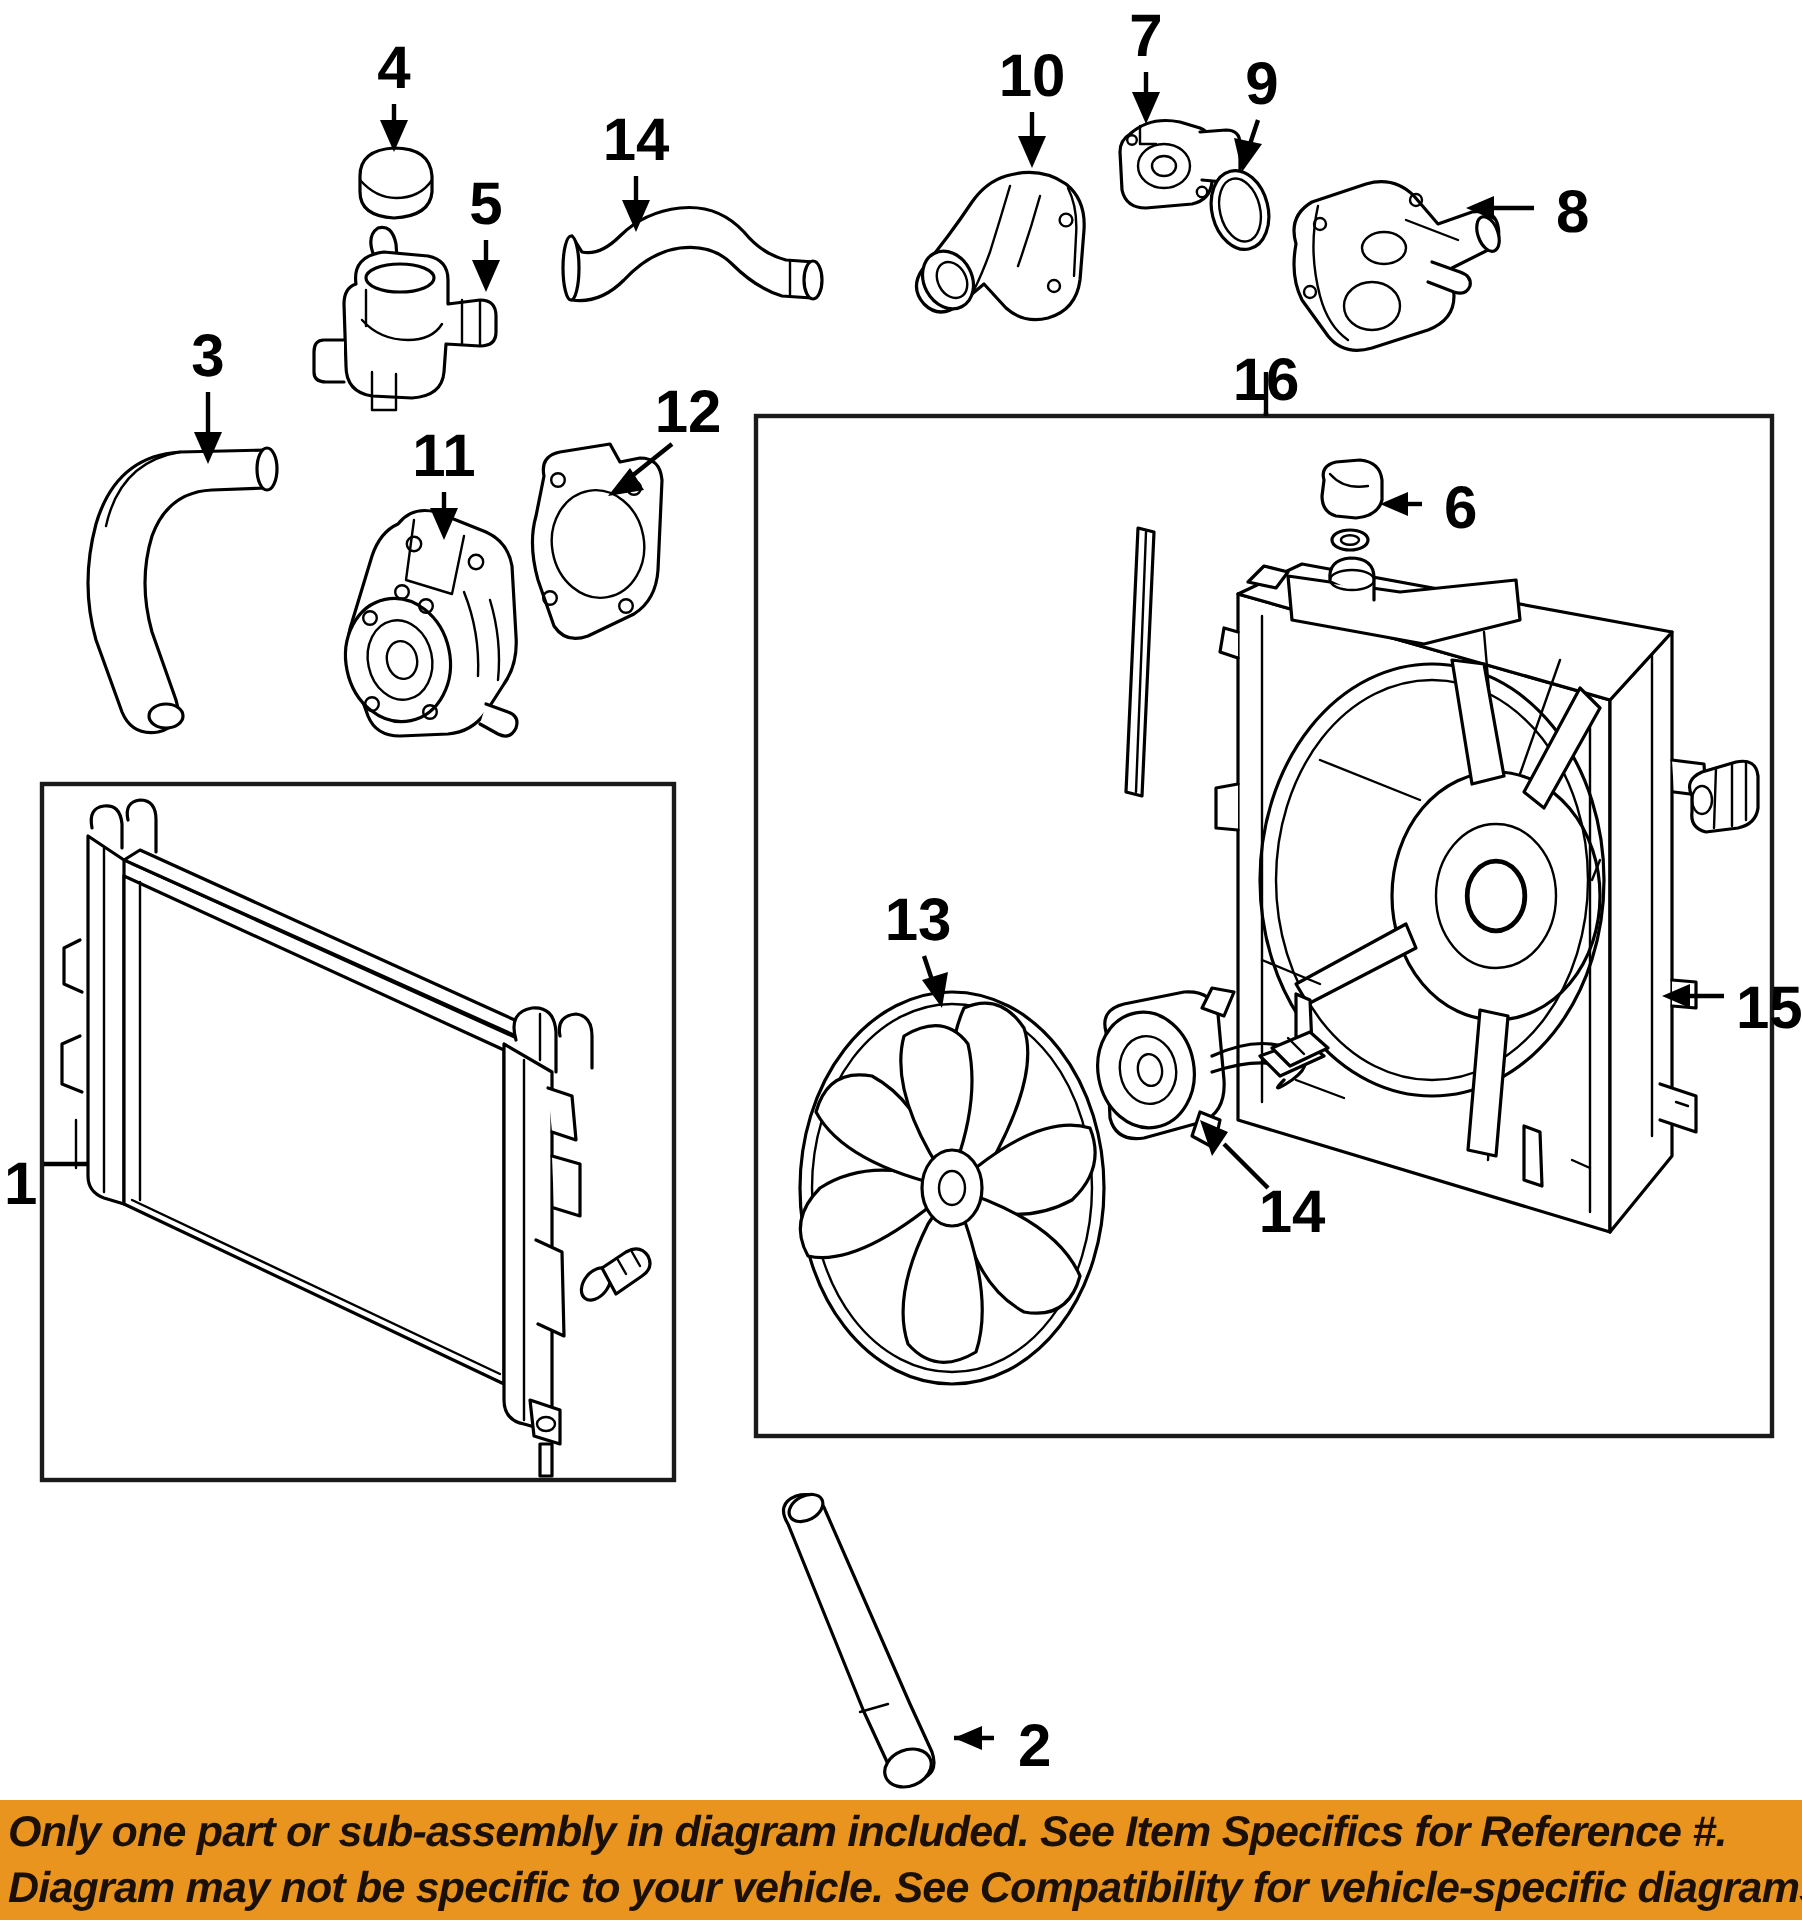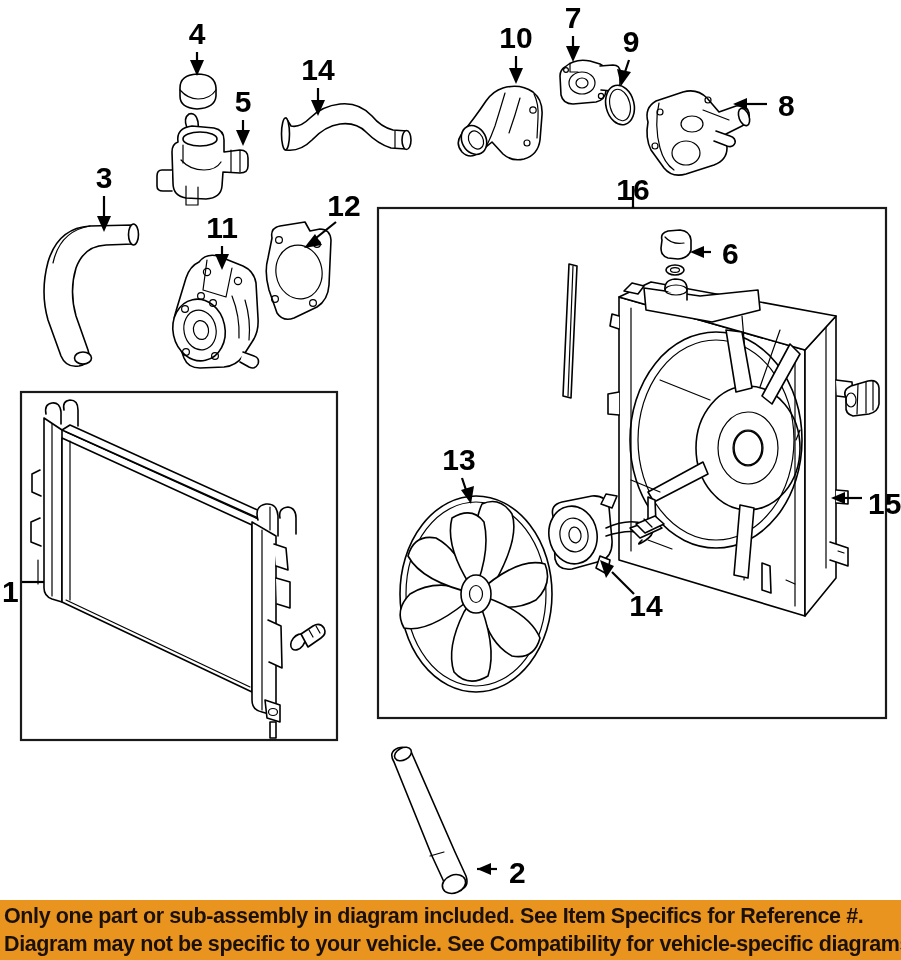--- a/index.html
+++ b/index.html
@@ -72,20 +72,21 @@
     left: 0;
     top: 900px;
     width: 901px;
     height: 60px;
     background: #e8941f;
     box-sizing: border-box;
     display: flex;
     flex-direction: column;
     justify-content: center;
     overflow: hidden;
+    font-style: italic;
   }
   #footer-banner .banner-line {
     color: #1a1008;
     font-family: "Liberation Sans", sans-serif;
     font-weight: bold;
     font-size: 21.5px;
     line-height: 28px;
     white-space: nowrap;
     padding-left: 4px;
     letter-spacing: -0.4px;

